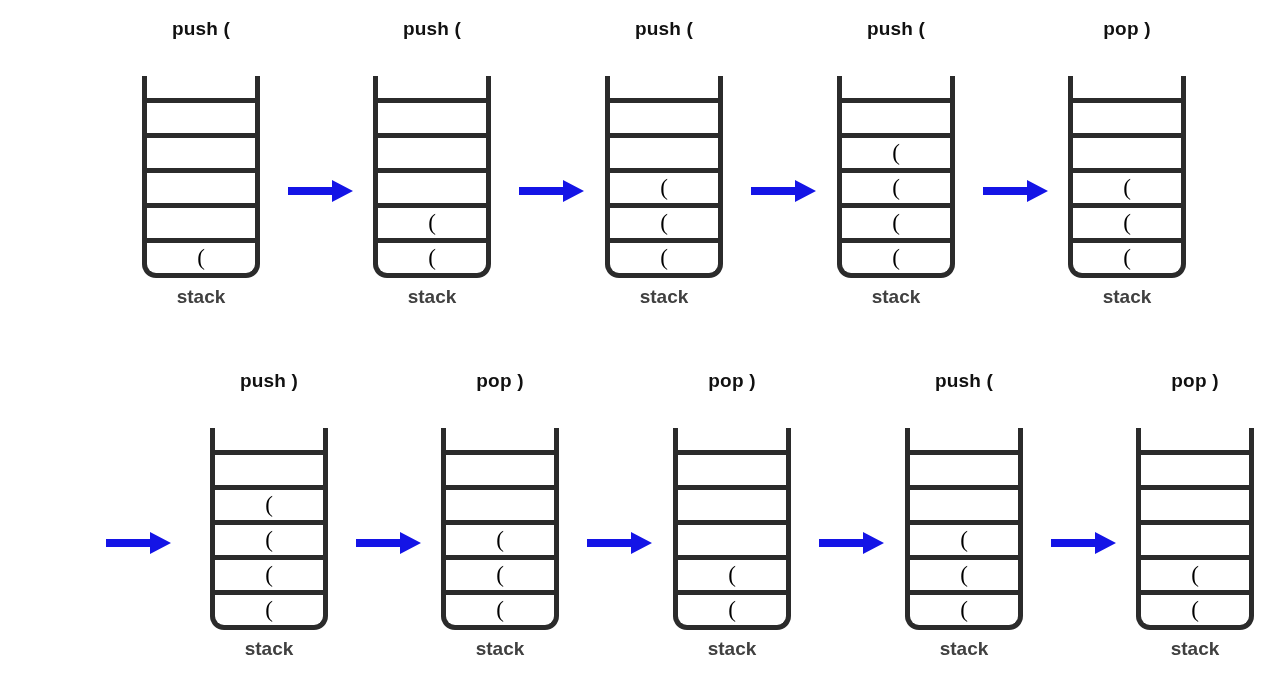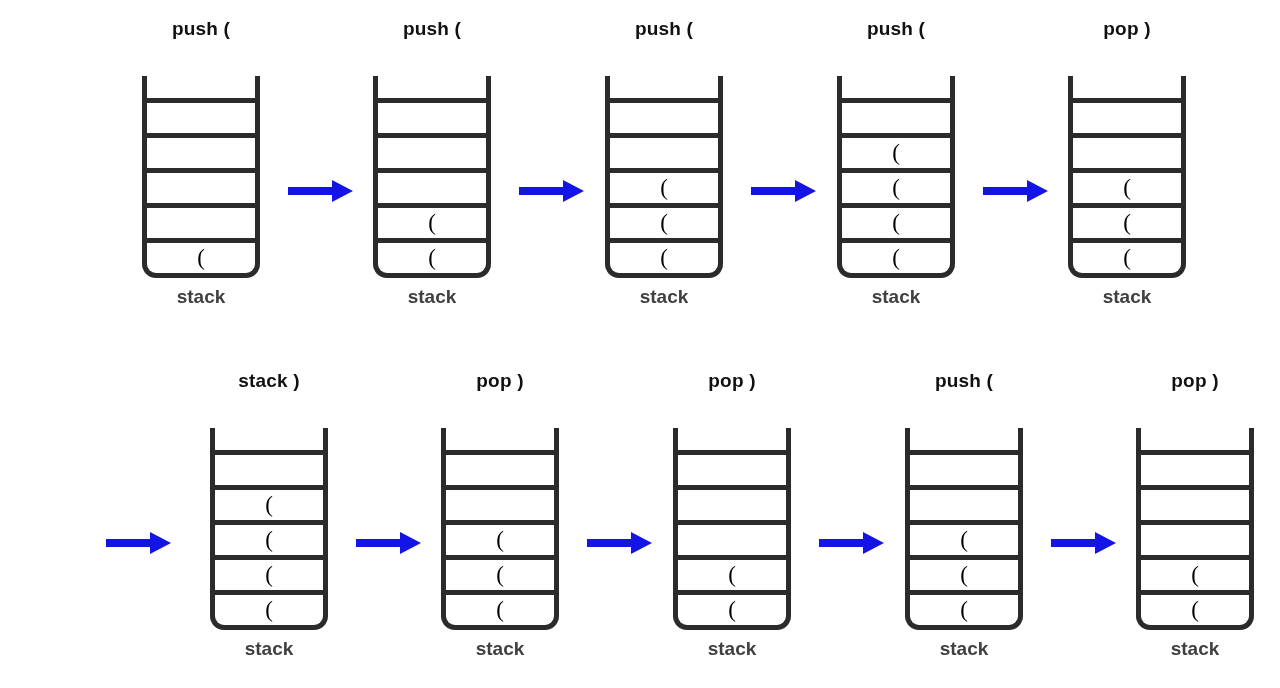--- a/index.html
+++ b/index.html
@@ -230,21 +230,21 @@
         <div class="stack-caption">stack</div>
       </div>
     </div>
     <div class="row" style="top: 370px;">
       <div class="arrow" style="left: 106px; top: 160px;">
         <svg width="66" height="26" viewBox="0 0 66 26">
           <path d="M0 9 H44 V2 L65 13 L44 24 V17 H0 Z" fill="#1414e6"></path>
         </svg>
       </div>
       <div class="stack-unit" style="left: 210px;">
-        <div class="op-label">stack )</div>
+        <div class="op-label">push )</div>
         <div class="stack-body">
           <div class="cells">
             <div class="cell"></div>
             <div class="cell">
               <span class="cell-val">(</span>
             </div>
             <div class="cell">
               <span class="cell-val">(</span>
             </div>
             <div class="cell">

